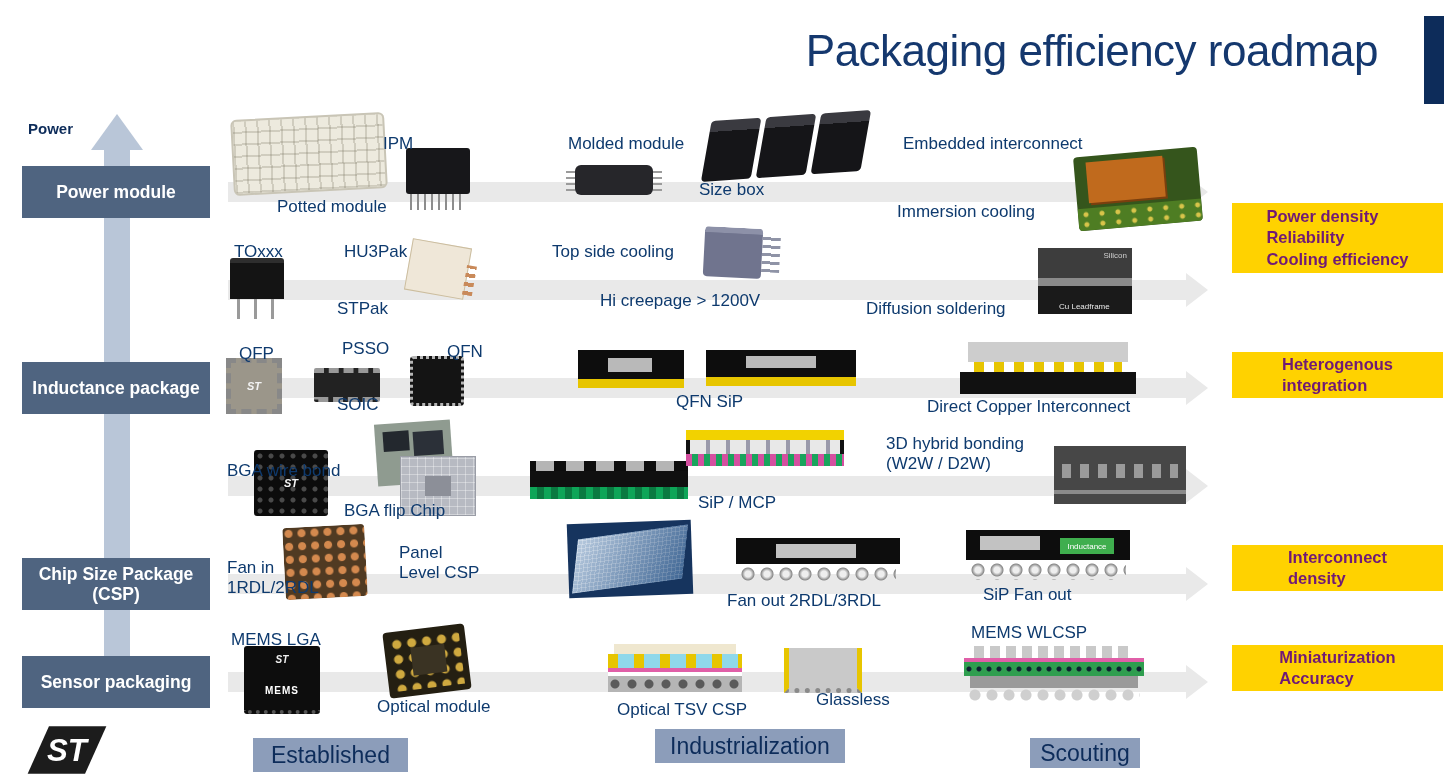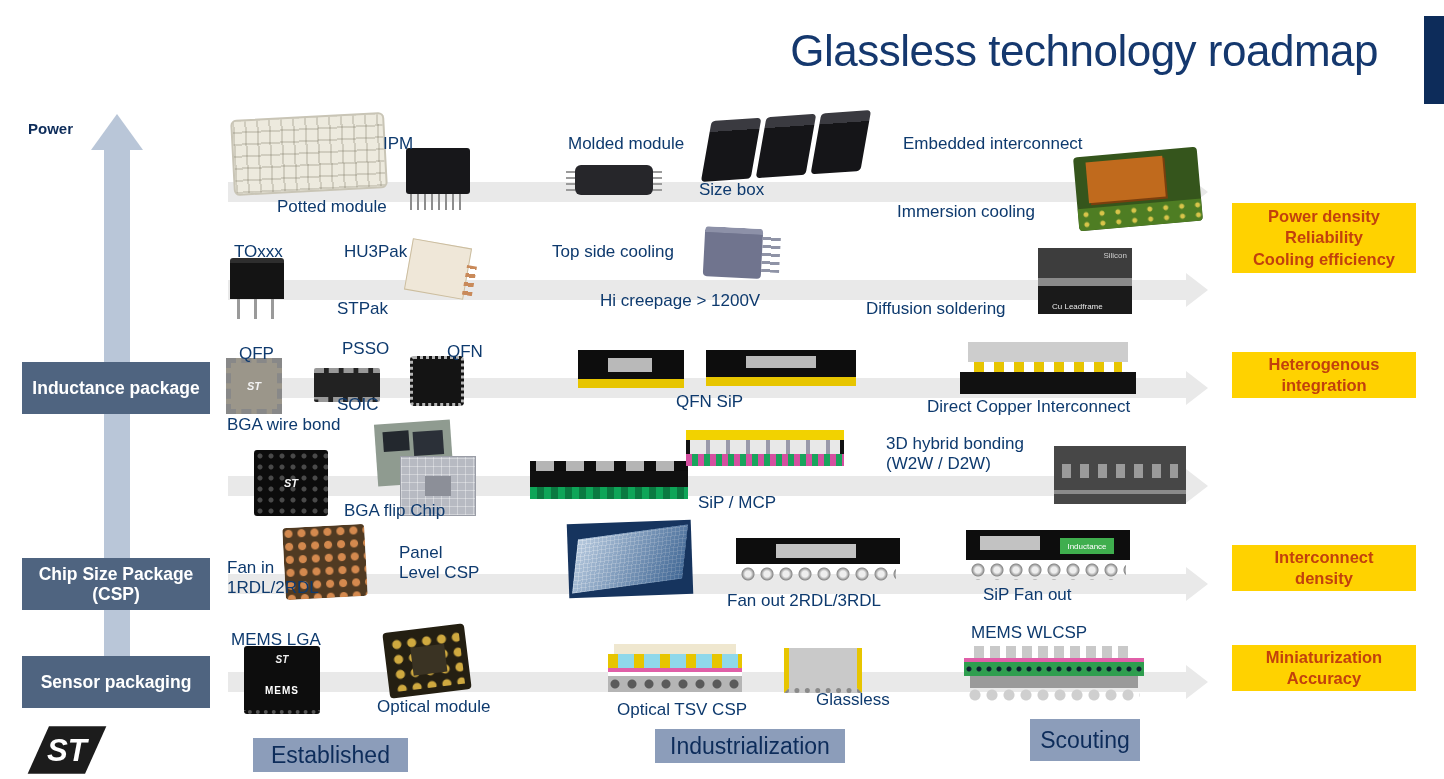--- a/index.html
+++ b/index.html
@@ -15,22 +15,22 @@
   
   .vshaft{position:absolute;left:104px;top:148px;width:26px;height:554px;background:#b9c6d8;z-index:0;}
   .vhead{position:absolute;left:91px;top:114px;width:0;height:0;z-index:0;
          border-left:26px solid transparent;border-right:26px solid transparent;border-bottom:36px solid #b9c6d8;}
   .row-arrow{position:absolute;left:228px;width:958px;height:20px;background:#e9e9e9;z-index:0;}
   .row-arrow::after{content:'';position:absolute;right:-22px;top:-7px;width:0;height:0;
          border-left:22px solid #e9e9e9;border-top:17px solid transparent;border-bottom:17px solid transparent;}
   .row-label{position:absolute;left:22px;width:188px;height:52px;background:#4f6480;color:#fff;
          font-size:17.5px;font-weight:bold;display:flex;align-items:center;justify-content:center;
          text-align:center;line-height:1.15;z-index:2;padding:0 6px;box-sizing:border-box;}
-  .outcome{position:absolute;left:1232px;width:184px;background:#ffd200;color:#c2410c;font-weight:bold;
-         font-size:16.5px;display:flex;align-items:center;justify-content:center;text-align:center;
+  .outcome{position:absolute;left:1232px;width:211px;background:#ffd200;color:#701a75;font-weight:bold;
+         font-size:16.5px;display:flex;align-items:center;justify-content:center;
          white-space:pre-line;line-height:1.3;z-index:2;}
   .stage{position:absolute;background:#8c9dba;color:#0d2c5a;font-size:23px;display:flex;align-items:center;
          justify-content:center;z-index:2;}
 
   
   .img{position:absolute;z-index:1;}
   .st-mark{display:flex;align-items:center;justify-content:center;width:100%;height:100%;
            color:#f2f2f2;font-style:italic;font-weight:bold;font-size:11px;}
 
   #img-potted{width:150px;height:72px;background:#edeade;border:2px solid #c9c5b6;border-radius:6px;transform:rotate(-3deg);
@@ -54,21 +54,21 @@
   #img-hu3pak{width:58px;height:50px;background:#efe7d8;border:1px solid #cbbd9f;transform:rotate(10deg);}
   #img-hu3pak::after{content:'';position:absolute;right:-9px;bottom:4px;width:10px;height:30px;
      background:repeating-linear-gradient(0deg,#c98a5a 0 4px,transparent 4px 9px);}
   #img-topside{display:flex;align-items:center;transform:rotate(3deg);}
   #img-topside .body{width:58px;height:44px;background:#70748e;border-radius:4px;border-top:6px solid #8d91a8;}
   #img-topside .pins{width:18px;height:36px;background:repeating-linear-gradient(0deg,#8f93a6 0 3px,transparent 3px 8px);}
   #img-diffusion{width:94px;height:66px;background:#1a1a1a;overflow:hidden;}
   #img-diffusion .d-top{position:absolute;top:0;left:0;width:100%;height:45%;background:#3d3d3d;}
   #img-diffusion .d-band{position:absolute;top:45%;left:0;width:100%;height:12%;background:#8a8a8a;}
   #img-diffusion .d-si{position:absolute;top:3px;right:5px;font-size:8px;color:#cfcfcf;}
-  #img-diffusion .d-cu{position:absolute;bottom:3px;left:14px;font-size:8px;color:#e8e8e8;}
+  #img-diffusion .d-cu{position:absolute;bottom:3px;left:21px;font-size:8px;color:#e8e8e8;}
 
   #img-qfp{width:46px;height:46px;background:#9b968a;border:5px dashed #888;}
   #img-soic{width:66px;height:24px;background:#222;border-top:5px dashed #999;border-bottom:5px dashed #999;border-radius:2px;}
   #img-qfn{width:48px;height:44px;background:#141414;border:3px dotted #b5b5b5;border-radius:4px;}
   .xsec{background:#0d0d0d;overflow:hidden;}
   .x-sub{position:absolute;left:0;right:0;bottom:0;height:9px;background:#e7c500;}
   .x-die{position:absolute;background:#b9b9b9;}
   #img-qcross1{width:106px;height:38px;}
   #img-qcross1 .x-die{left:30px;top:8px;width:44px;height:14px;}
   #img-qcross2{width:150px;height:36px;}
@@ -151,34 +151,35 @@
   #img-memswlcsp .m-base{position:absolute;top:30px;left:6px;right:6px;height:12px;background:#9a9a9a;}
   #img-memswlcsp .m-balls{position:absolute;bottom:0;left:4px;right:4px;height:14px;
      background-image:radial-gradient(circle at 7px 7px,#cfcfcf 5px,transparent 6px);background-size:17px 14px;}
   .logo{position:absolute;left:26px;top:724px;width:82px;height:52px;z-index:6;}
 </style>
 </head>
 <body>
 
 <div class="canvas">
 
-  <div class="title">Glassless technology roadmap</div>
+  <div class="title">Packaging efficiency roadmap</div>
   <div class="corner-bar"></div>
 
   <div class="power-lbl">Power</div>
   <div class="vhead"></div>
   <div class="vshaft"></div>
 
   <div class="row-arrow" style="top:182px"></div>
   <div class="row-arrow" style="top:280px"></div>
   <div class="row-arrow" style="top:378px"></div>
   <div class="row-arrow" style="top:476px"></div>
   <div class="row-arrow" style="top:574px"></div>
   <div class="row-arrow" style="top:672px"></div>
 
+  <div class="row-label" style="top:166px">Power module</div>
   <div class="row-label" style="top:362px">Inductance package</div>
   <div class="row-label" style="top:656px">Sensor packaging</div>
   <div class="row-label" style="top:558px">Chip Size Package (CSP)</div>
 
   <div class="img" id="img-potted" style="left:232px;top:116px"></div>
   <div class="img" id="img-ipm" style="left:406px;top:148px">
       <div class="body"></div>
       <div class="pins"></div>
     </div>
   <div class="img" id="img-molded" style="left:566px;top:165px">
@@ -261,21 +262,21 @@
     </div>
   <div class="img" id="img-sipx2" style="left:686px;top:430px">
       <div class="y-top"></div>
       <div class="w-mid"></div>
       <div class="pg-bot"></div>
     </div>
   <div class="img" id="img-hybx" style="left:1054px;top:446px">
       <div class="comb"></div>
       <div class="hline"></div>
     </div>
-  <div class="lbl" style="left:227px;top:415px">BGA wire bond</div>
+  <div class="lbl" style="left:227px;top:461px">BGA wire bond</div>
   <div class="lbl" style="left:344px;top:501px">BGA flip Chip</div>
   <div class="lbl" style="left:698px;top:493px">SiP / MCP</div>
   <div class="lbl" style="left:886px;top:434px">3D hybrid bonding
 (W2W / D2W)</div>
 
   <div class="img" id="img-fanin" style="left:284px;top:526px"></div>
   <div class="img" id="img-panel" style="left:568px;top:522px">
       <div class="sheet"></div>
     </div>
   <div class="img" id="img-fanout" style="left:736px;top:538px">
@@ -329,20 +330,20 @@
 Cooling efficiency</div>
   <div class="outcome" style="top:352px;height:46px">Heterogenous
 integration</div>
   <div class="outcome" style="top:545px;height:46px">Interconnect
 density</div>
   <div class="outcome" style="top:645px;height:46px">Miniaturization
 Accuracy</div>
 
   <div class="stage" style="left:253px;top:738px;width:155px;height:34px">Established</div>
   <div class="stage" style="left:655px;top:729px;width:190px;height:34px">Industrialization</div>
-  <div class="stage" style="left:1030px;top:719px;width:110px;height:42px">Scouting</div>
+  <div class="stage" style="left:1030px;top:738px;width:110px;height:30px">Scouting</div>
 
   <svg class="logo" viewBox="0 0 100 62">
     <path d="M28 2 H98 L72 60 H2 Z" fill="#1c1c1c"></path>
     <text x="50" y="45" text-anchor="middle" font-size="38" font-style="italic" font-weight="bold" fill="#ffffff" font-family="Liberation Sans, sans-serif">ST</text>
   </svg>
 
 </div>
 
 </body></html>

